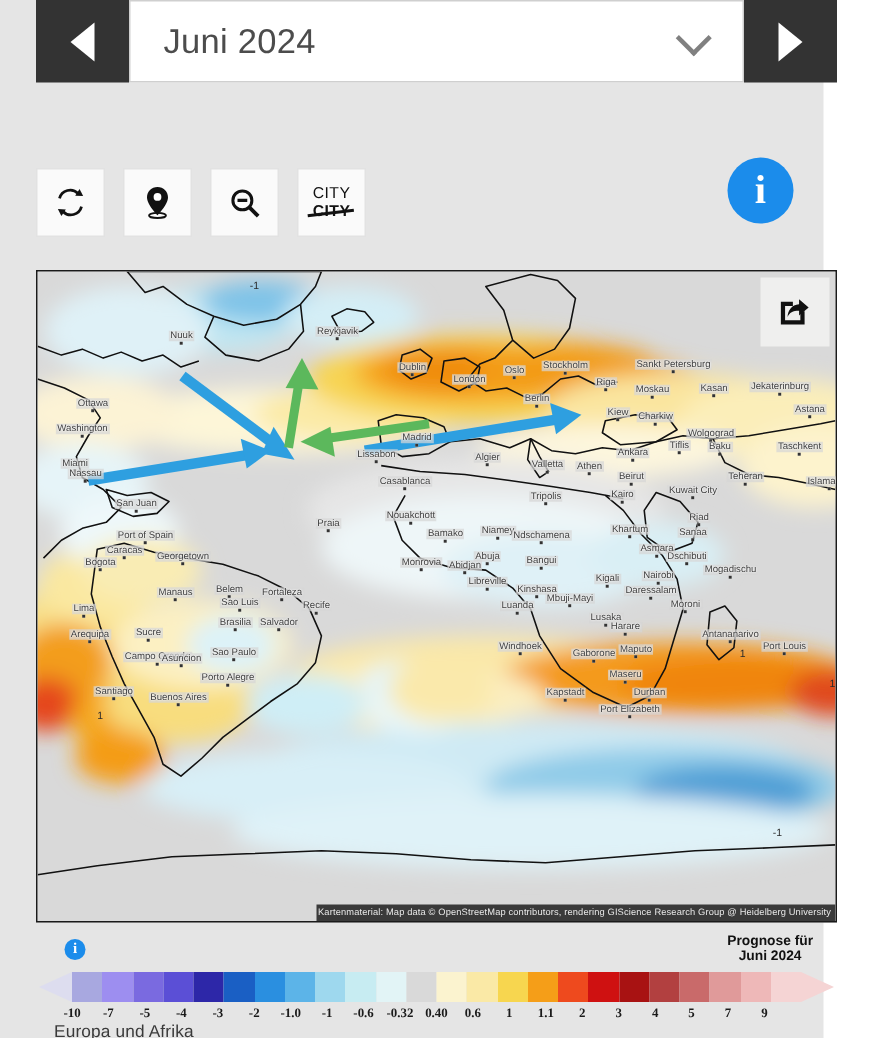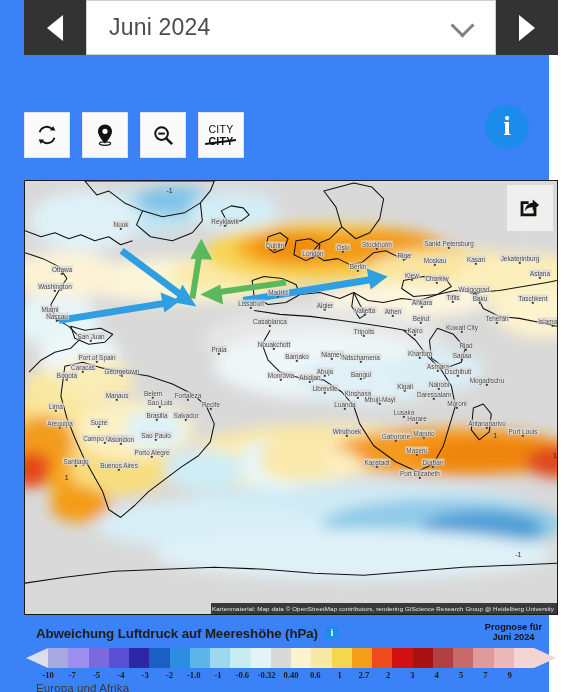--- a/index.html
+++ b/index.html
@@ -3,21 +3,21 @@
 <meta charset="utf-8">
 <style>
   * { box-sizing: border-box; }
   html, body {
     margin: 0; padding: 0;
     width: 582px; height: 692px;
     background: #ffffff;
     font-family: "Liberation Sans", sans-serif;
     overflow: hidden;
   }
-  #app { position: relative; width: 549px; height: 692px; background:#3b82f6; }
+  #app { position: relative; width: 549px; height: 692px; background:#e5e5e5; }
 
   
   .month-bar {
     position: absolute; left: 24px; top: 0; width: 534px; height: 55px;
     display: flex; align-items: stretch;
   }
   .nav-btn {
     width: 62px; background: #333333;
     display: flex; align-items: center; justify-content: center;
     cursor: pointer; flex: 0 0 62px;
@@ -555,21 +555,20 @@
         <path d="M14.5 4.2 L20.4 9.2 L14.5 14.2 L14.5 11.2 C10.6 11.2 8.6 12.4 7.4 15 C7.7 11 9.8 7.6 14.5 7.2 Z" fill="#111"></path>
         <path d="M16.6 12.8 L16.6 18.4 L4.6 18.4 L4.6 7 L9.4 7" fill="none" stroke="#111" stroke-width="2.6" stroke-linecap="square"></path>
       </svg>
     </div>
 
     <div class="attrib">Kartenmaterial: Map data © OpenStreetMap contributors, rendering GIScience Research Group @ Heidelberg University</div>
   </div>
 
   <div class="legend-wrap">
     <div class="legend-head">
-      <div class="legend-title">Abweichung Luftdruck auf Meereshöhe (hPa)</div>
       <div class="legend-info">
         <span>i</span>
       </div>
     </div>
     <div class="prognose">
       <div>Prognose für</div>
       <div>Juni 2024</div>
     </div>
 
     <div class="scale-row">
@@ -635,21 +634,21 @@
           <div class="t">
             <span>0.40</span>
           </div>
           <div class="t">
             <span>0.6</span>
           </div>
           <div class="t">
             <span>1</span>
           </div>
           <div class="t">
-            <span>2.7</span>
+            <span>1.1</span>
           </div>
           <div class="t">
             <span>2</span>
           </div>
           <div class="t">
             <span>3</span>
           </div>
           <div class="t">
             <span>4</span>
           </div>

